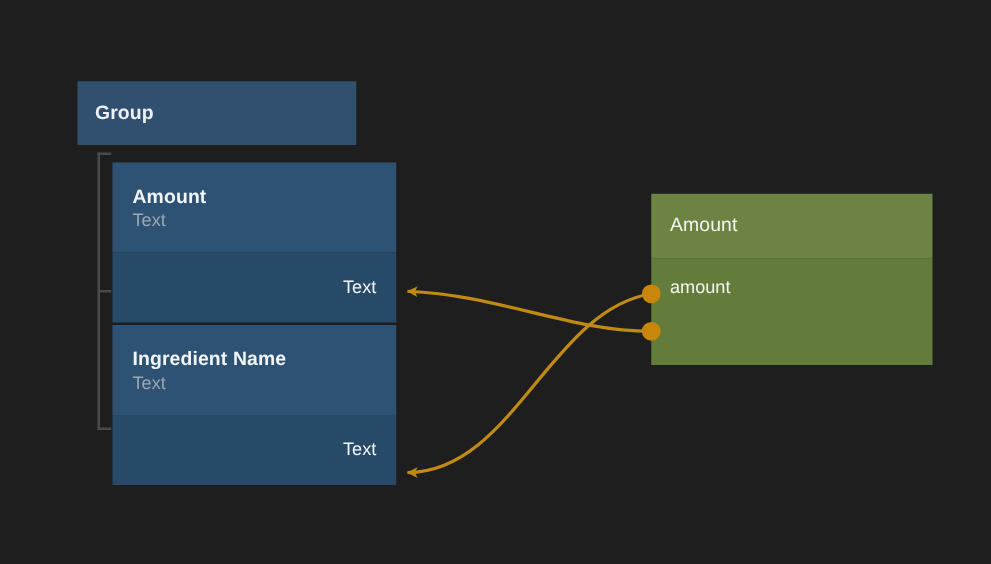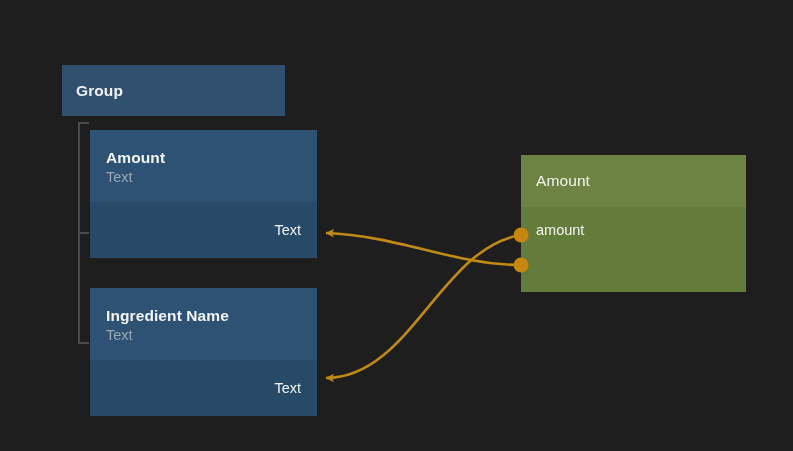--- a/index.html
+++ b/index.html
@@ -113,21 +113,21 @@
     line-height: 19px;
     margin-top: 1px;
   }
   .field-port-label {
     color: #f2f5f8;
     font-size: 14.5px;
     font-weight: 400;
   }
 
   #amount-node  { left: 90px; top: 130px; }
-  #ingredient-node { left: 90px; top: 288px; }
+  #ingredient-node { left: 90px; top: 260px; }
 
   
   #object-node {
     left: 521px;
     top: 155px;
     width: 225px;
     height: 137px;
   }
   #object-node .node-header {
     height: 52px;

